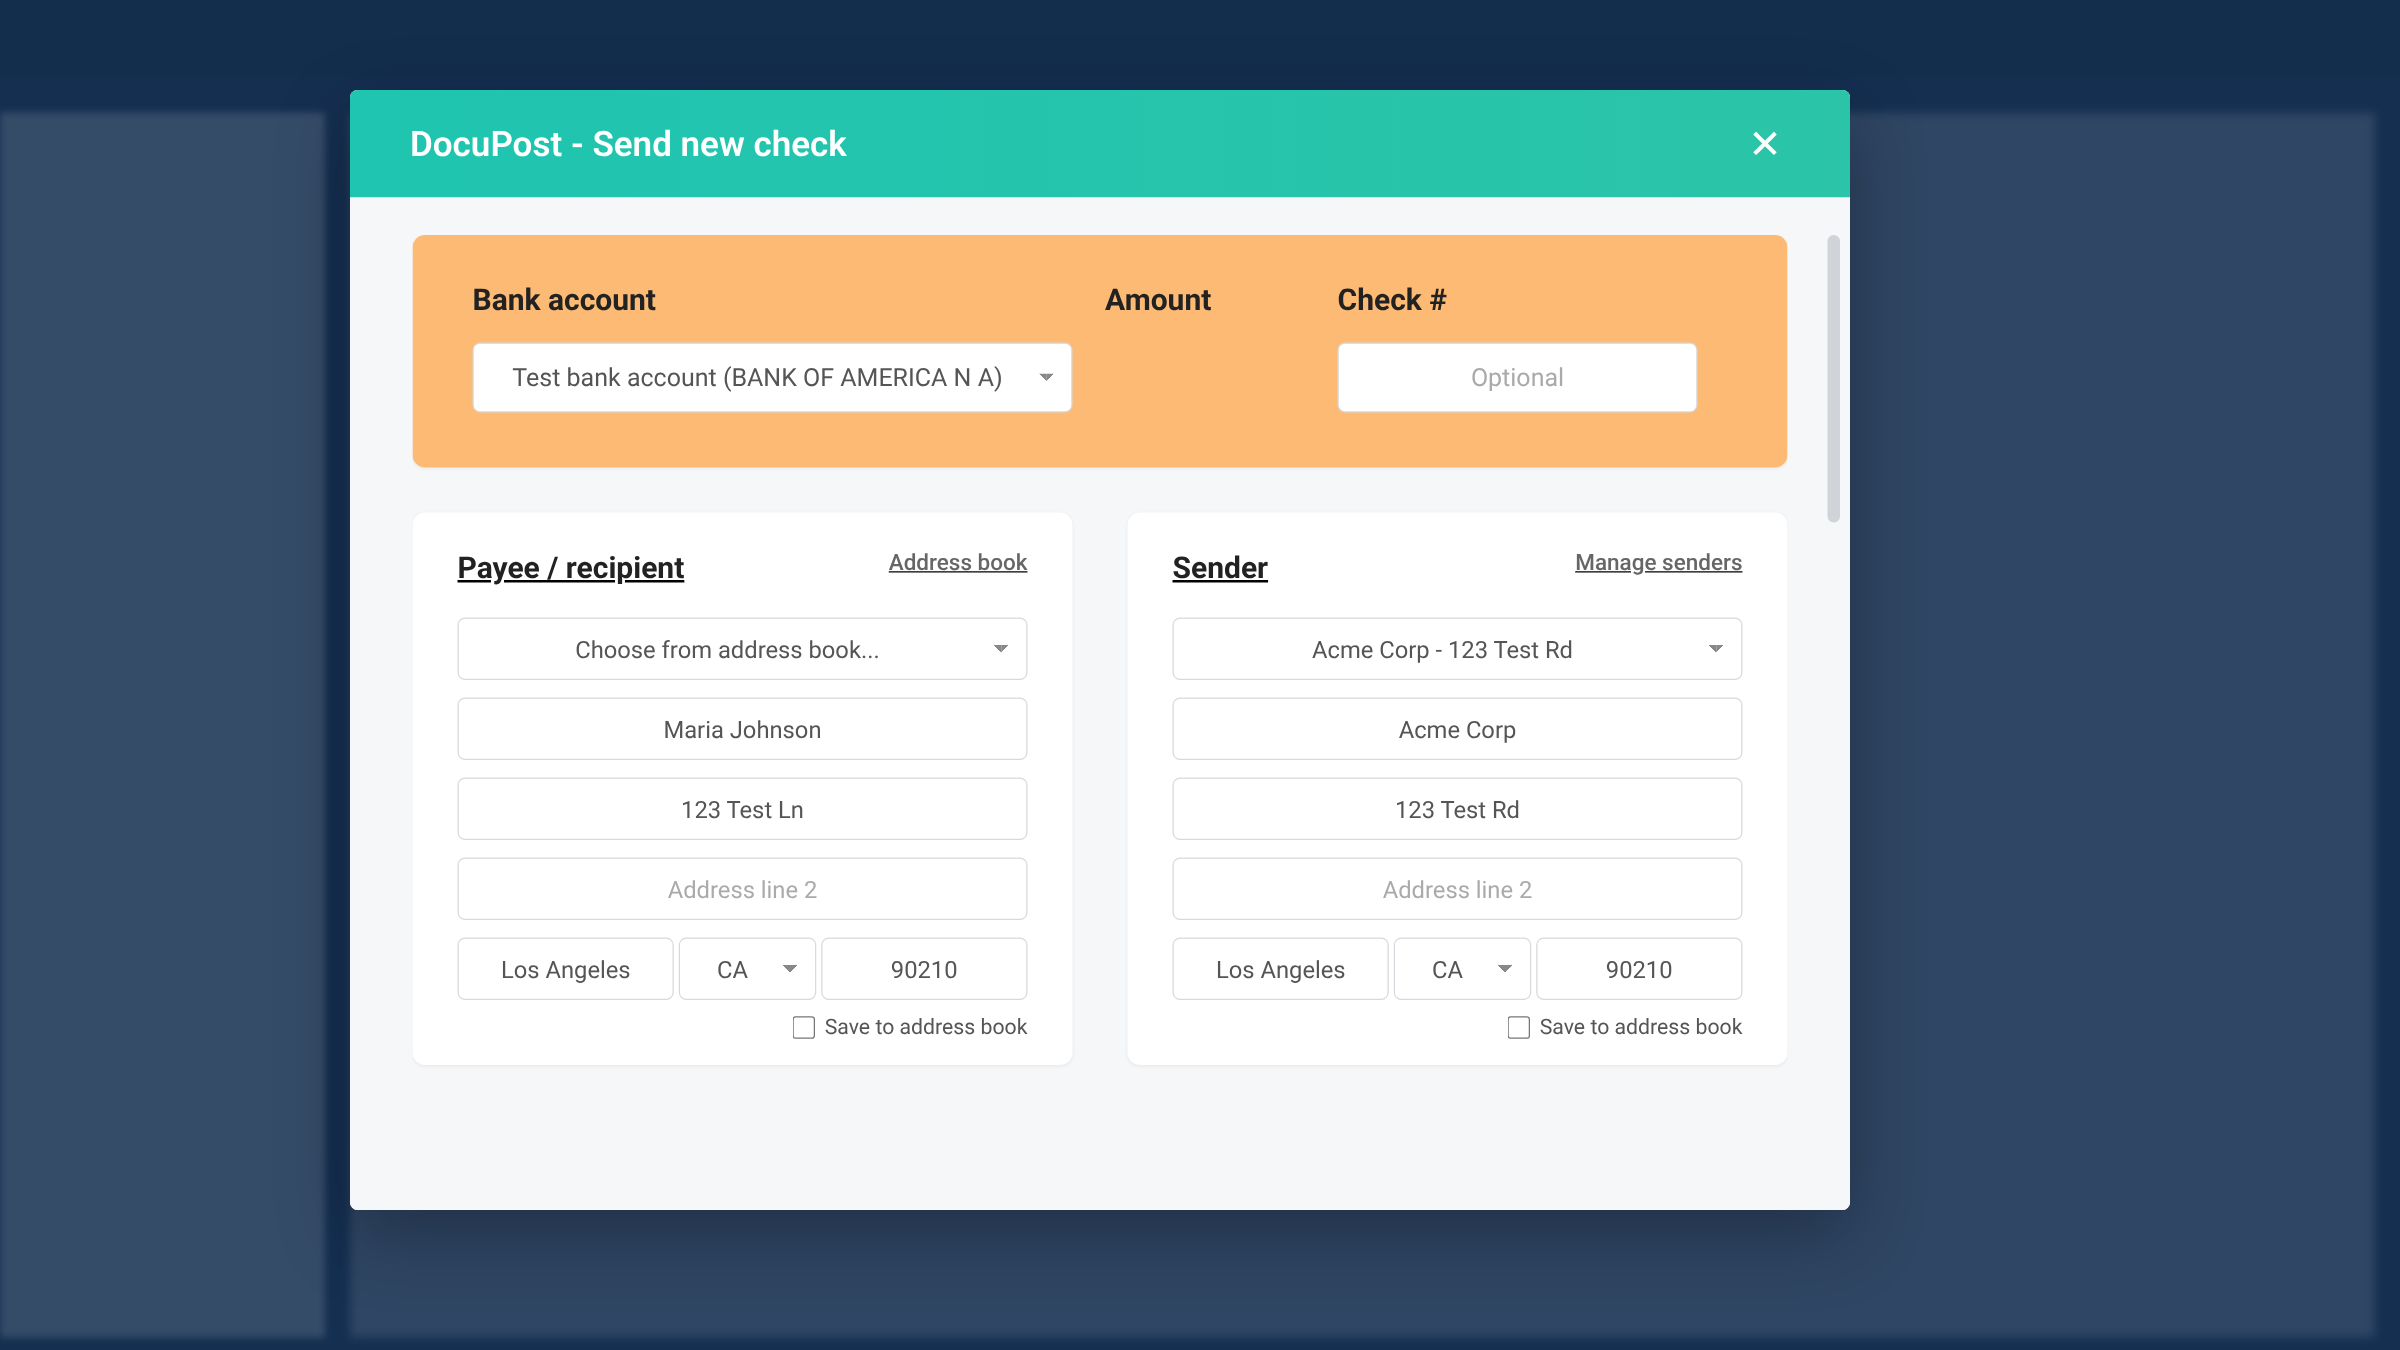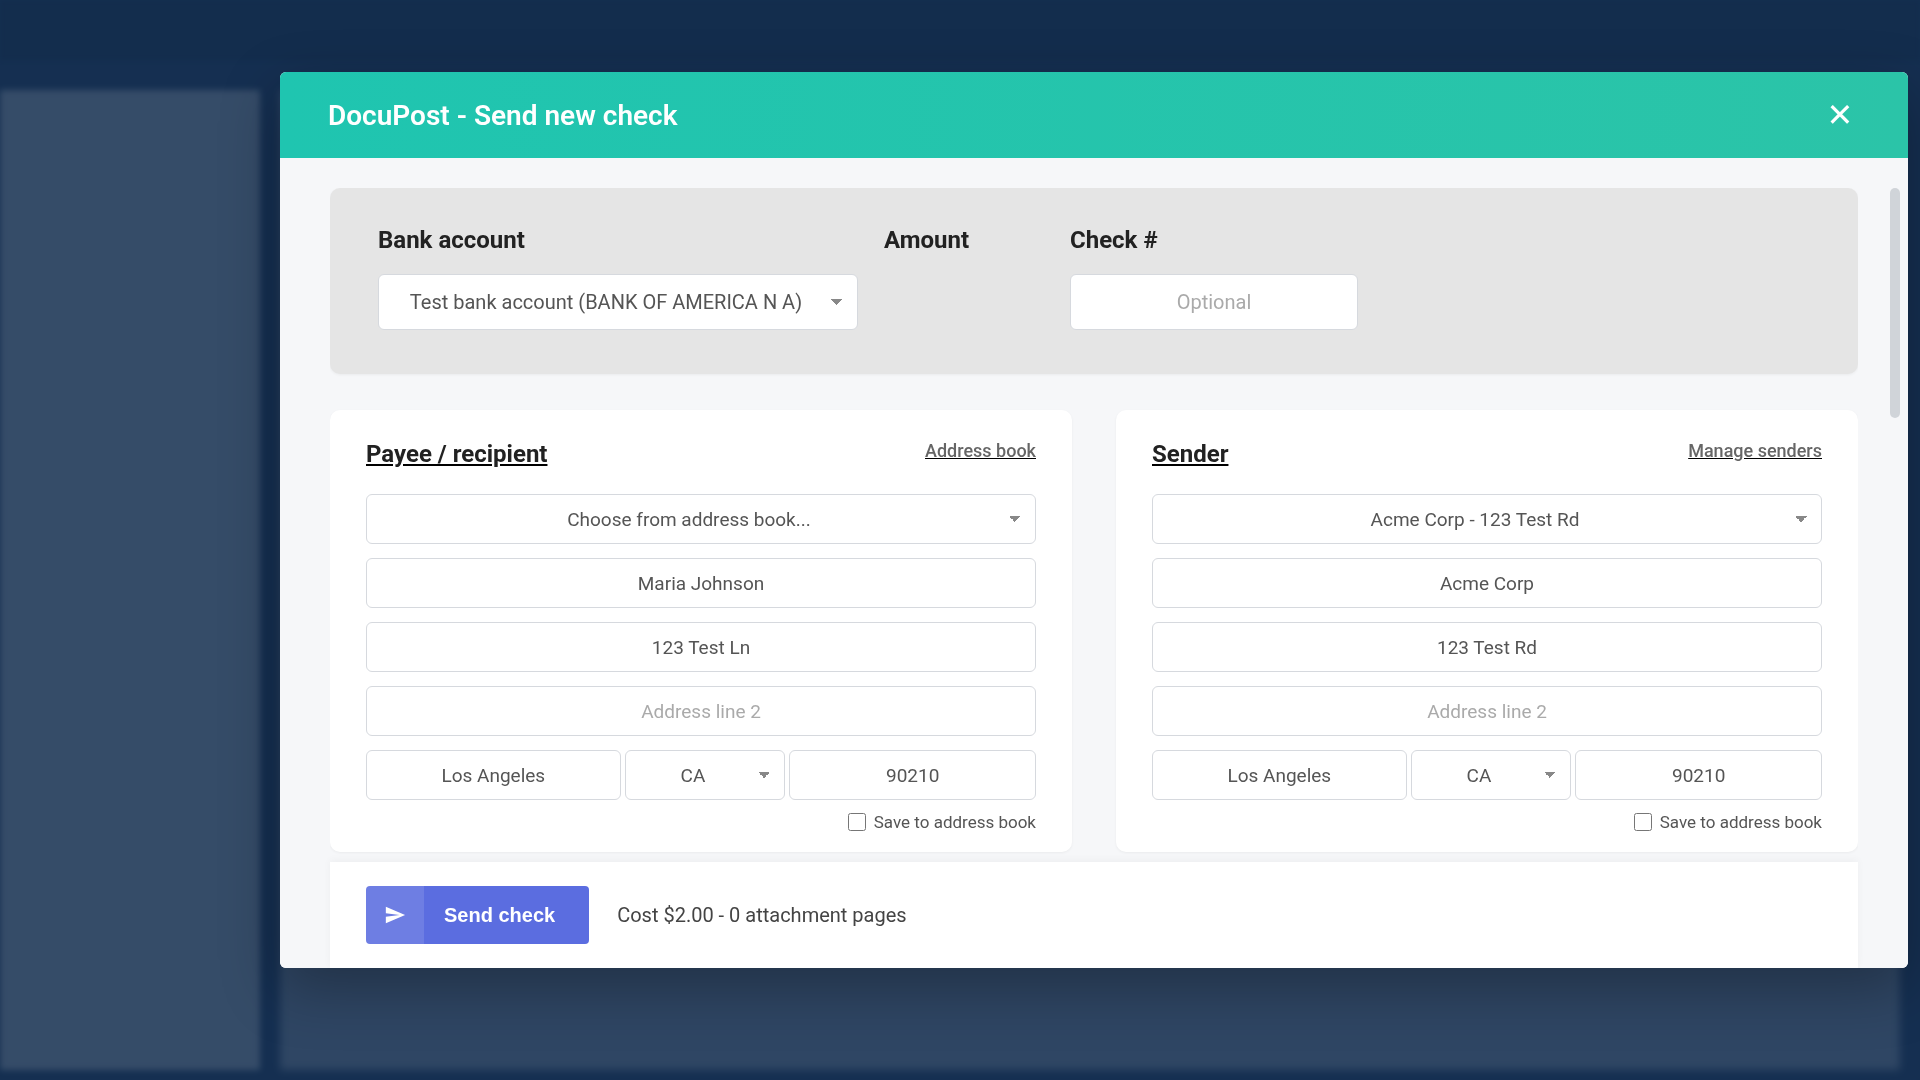--- a/index.html
+++ b/index.html
@@ -37,21 +37,21 @@
   top: 90px; left: 280px; right: 20px;
   height: 980px;
   background: #f5f7fa;
   filter: blur(4px);
   opacity: 0.3;
 }
 .modal {
   position: absolute;
   top: 72px;
   left: 280px;
-  width: 1628px;
+  width: 1200px;
   background: #fff;
   border-radius: 6px;
   box-shadow: 0 20px 60px rgba(0,0,0,0.3);
   overflow: hidden;
 }
 .modal-header {
   background: linear-gradient(90deg, #1fc5b0, #2bc4a8);
   height: 86px;
   display: flex;
   align-items: center;
@@ -85,21 +85,21 @@
 .scrollbar-track {
   position: absolute;
   right: 8px;
   top: 30px;
   width: 10px;
   height: 230px;
   background: #d0d4d9;
   border-radius: 5px;
 }
 .top-card {
-  background: #e5e5e5;
+  background: #fdba74;
   border-radius: 10px;
   padding: 38px 48px 44px 48px;
   margin-bottom: 36px;
   box-shadow: 0 1px 3px rgba(0,0,0,0.05);
 }
 .top-row {
   display: flex;
   gap: 26px;
 }
 .field-group { display: flex; flex-direction: column; }
@@ -310,26 +310,15 @@
         </div>
         <div class="save-row">
           <input type="checkbox" style="">
           <span>Save to address book</span>
         </div>
       </div>
     </div>
 
     </div>
 
-    <div class="footer-bar">
-      <button class="send-btn">
-        <span class="icon-wrap">
-          <svg width="22" height="22" viewBox="0 0 24 24" fill="#fff">
-              <path d="M2 21l21-9L2 3v7l15 2-15 2v7z"></path>
-            </svg>
-        </span>
-        <span>Send check</span>
-      </button>
-      <div class="cost-text">Cost $2.00 - 0 attachment pages</div>
-    </div>
 
   </div>
 </div>
 
 </body></html>

